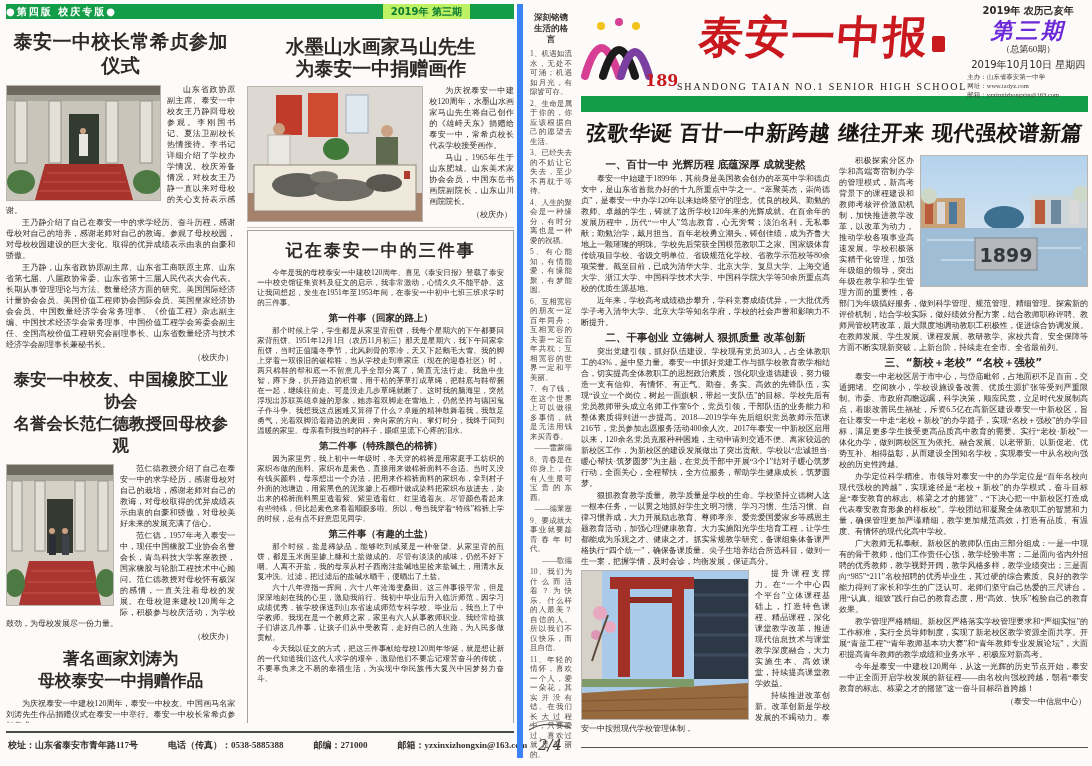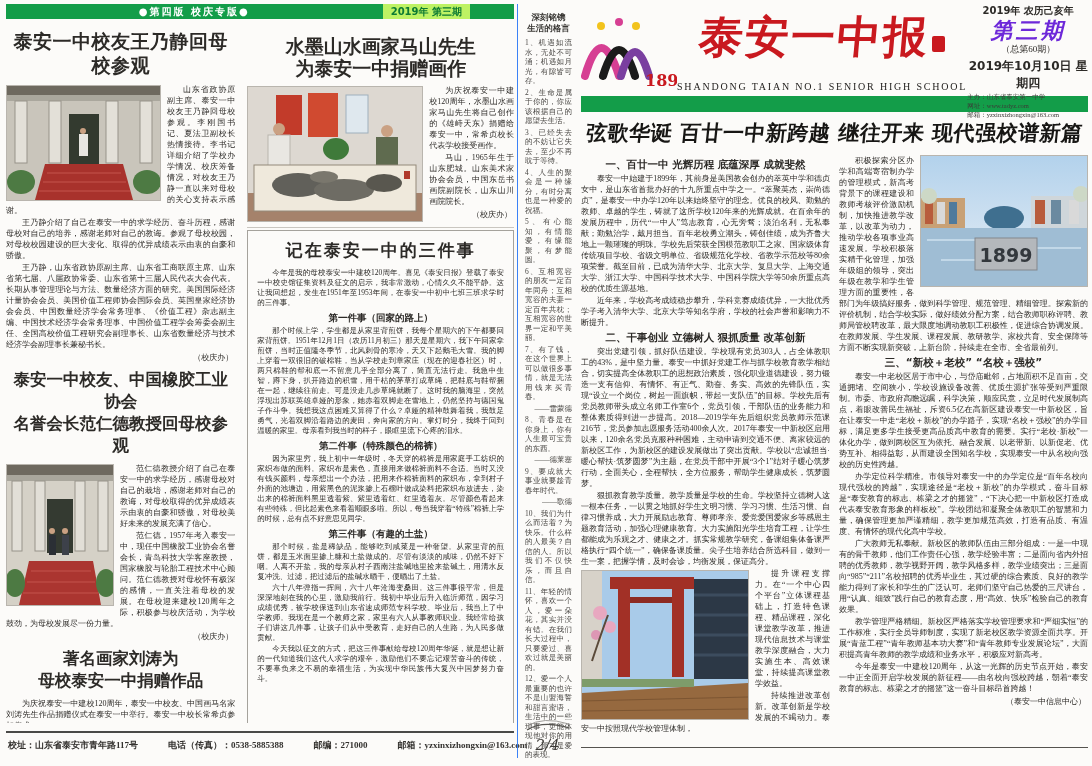--- a/index.html
+++ b/index.html
@@ -3,21 +3,21 @@
 <meta charset="utf-8">
 <style>
   * { margin:0; padding:0; box-sizing:border-box; }
   html,body { width:1092px; height:766px; }
   body { background:#f8f7f5; font-family:"Liberation Serif","DejaVu Serif",serif; color:#2c2a27; position:relative; overflow:hidden; }
   .sheet { position:absolute; inset:0; background:#fcfbf9; }
 
   
   .left-page { position:absolute; left:6px; top:4px; width:508px; }
   .lp-bar { display:flex; height:15px; margin-bottom:10px; font-family:"DejaVu Sans",sans-serif; }
-  .seg-main { flex:1; background:#139d49; color:#fff; text-align:center; font-size:10px; font-weight:bold; line-height:15px; letter-spacing:2px; }
+  .seg-main { flex:1; background:#139d49; color:#fff; text-align:left; font-size:10px; font-weight:bold; line-height:15px; letter-spacing:2px; }
   .seg-label { background:#bef264; color:#0c7a33; padding:0 8px; font-size:10px; font-weight:bold; line-height:15px; white-space:nowrap; }
   .seg-end { width:44px; background:#139d49; }
   .lp-cols { display:flex; gap:12px; }
   .colA { width:245px; height:694px; overflow:hidden; }
   .colB { width:285px; height:694px; overflow:hidden; }
   .t-big { font-size:19px; font-weight:bold; text-align:center; font-family:"DejaVu Sans",sans-serif; letter-spacing:0.5px; margin:0 0 7px; line-height:24px; }
   .t-two { font-size:16.5px; font-weight:bold; text-align:center; font-family:"DejaVu Sans",sans-serif; margin:6px 0 6px; line-height:22px; }
   .t-two .ln { display:block; }
   .body { font-size:8px; line-height:11px; text-align:justify; }
   .p { text-indent:2em; margin-bottom:1px; }
@@ -27,40 +27,40 @@
   .ph-wang { width:155px; height:116px; }
   .ph-fan { width:108px; height:142px; }
   .ph-mashan { width:176px; height:136px; }
   .memoir { border:1px solid #a5a29c; outline:1px solid #c9c6c0; outline-offset:2px; margin-top:10px; padding:8px 9px 6px; height:498px; overflow:hidden; background:#fcfbf9; }
   .memoir .t-box { font-size:17px; font-weight:bold; text-align:center; font-family:"DejaVu Sans",sans-serif; letter-spacing:2px; margin-bottom:6px; }
   .memoir .body { font-size:7.5px; line-height:10px; }
   .memoir .sub { text-align:center; font-weight:bold; font-size:9.5px; font-family:"DejaVu Sans",sans-serif; margin:5px 0 3px; text-indent:0; }
   .lp-footer { border-top:2px solid #4a4a48; margin-top:8px; padding:6px 2px 0; display:flex; gap:30px; font-size:9px; font-weight:bold; color:#33312e; white-space:nowrap; }
 
   
-  .quotes-col { position:absolute; left:517px; top:4px; width:60px; height:754px; border-left:1px solid #3b82f6; padding:8px 5px 0 7px; overflow:hidden; }
+  .quotes-col { position:absolute; left:517px; top:4px; width:60px; height:754px; border-left:6px solid #3b82f6; padding:8px 5px 0 7px; overflow:hidden; }
   .q-title { font-size:8.5px; font-weight:bold; text-align:center; line-height:11px; margin-bottom:4px; color:#3a3835; }
   .q-item { font-size:7.5px; line-height:9.5px; text-align:justify; margin-bottom:2px; color:#4a4845; }
   .q-author { font-size:7.5px; line-height:9.5px; text-align:right; margin-bottom:2px; color:#4a4845; }
   .fold { position:absolute; bottom:4px; left:0; width:100%; text-align:center; }
   .fold .num { font-style:italic; font-size:15px; font-family:"DejaVu Serif",serif; color:#3c3a37; }
 
   
   .right-page { position:absolute; left:581px; top:2px; width:507px; }
   .rp-head { display:flex; align-items:flex-start; height:92px; }
   .logo { width:96px; height:72px; margin-top:16px; flex:none; }
   .mast { flex:1; text-align:center; padding-top:10px; }
   .mast-title { color:#c9191f; font-size:44px; line-height:50px; font-weight:bold; font-family:"DejaVu Serif",serif; letter-spacing:2px; transform:skewX(-5deg); display:inline-block; }
   .seal { display:inline-block; width:13px; height:16px; background:#c9191f; margin-left:3px; vertical-align:baseline; border-radius:2px; }
   .mast-sub { font-size:10px; letter-spacing:1.8px; color:#242220; margin-top:19px; white-space:nowrap; }
   .rp-info { width:122px; flex:none; text-align:center; padding-top:2px; }
   .info-year { font-size:10px; font-weight:bold; font-family:"DejaVu Sans",sans-serif; white-space:nowrap; }
   .info-issue { color:#6d28d9; font-size:22px; line-height:25px; font-weight:bold; font-style:italic; font-family:"DejaVu Serif",serif; letter-spacing:3px; }
   .info-total { font-size:9px; margin-bottom:2px; }
-  .info-date { font-size:12px; font-weight:bold; font-family:"DejaVu Sans",sans-serif; }
+  .info-date { font-size:10px; font-weight:normal; font-family:"DejaVu Sans",sans-serif; }
   .info-line { font-size:6.5px; line-height:9px; text-align:left; color:#3c3a37; white-space:nowrap; }
   .rp-bar { height:16px; background:#139d49; margin:2px 0 7px; }
   .rp-headline { text-align:center; font-size:21px; font-weight:bold; font-family:"DejaVu Serif",serif; letter-spacing:0.5px; transform:skewX(-6deg); margin:2px 0 8px; color:#171614; }
   .rp-cols { display:flex; gap:9px; }
   .rcol { width:249px; height:584px; overflow:hidden; font-size:8px; line-height:11px; text-align:justify; }
   .sec-head { text-align:center; font-weight:bold; font-size:10.5px; font-family:"DejaVu Sans",sans-serif; margin:4px 0 3px; text-indent:0; }
   .ph-campus { float:right; width:168px; height:132px; margin:0 0 3px 6px; border:1px solid #b9b5ae; }
   .ph-gate { float:left; width:168px; height:150px; margin:2px 6px 2px 0; border:1px solid #b9b5ae; }
   .rp-bottom { border-top:1.5px solid #55534f; margin-top:8px; height:4px; }
 </style>
@@ -73,21 +73,21 @@
     <header class="lp-bar">
       <div class="seg-main">●第四版 校庆专版●</div>
       <div class="seg-label">2019年 第三期</div>
       <div class="seg-end"></div>
     </header>
 
     <div class="lp-cols">
       <div class="colA">
 
         <article>
-          <h1 class="t-big">泰安一中校友王乃静回母校参观</h1>
+          <h1 class="t-big">泰安一中校长常希贞参加仪式</h1>
           <div class="body">
             <span class="photo ph-wang">
               <svg width="153" height="114" viewBox="0 0 153 114">
                 <rect width="153" height="114" fill="#c9c5bb"></rect>
                 <rect y="0" width="153" height="9" fill="#6e695f"></rect>
                 <rect y="9" width="153" height="6" fill="#aaa79d"></rect>
                 <rect x="8" y="15" width="12" height="62" fill="#e3e0d8" stroke="#97938a"></rect>
                 <rect x="42" y="15" width="12" height="62" fill="#e3e0d8" stroke="#97938a"></rect>
                 <rect x="99" y="15" width="12" height="62" fill="#e3e0d8" stroke="#97938a"></rect>
                 <rect x="133" y="15" width="12" height="62" fill="#e3e0d8" stroke="#97938a"></rect>

